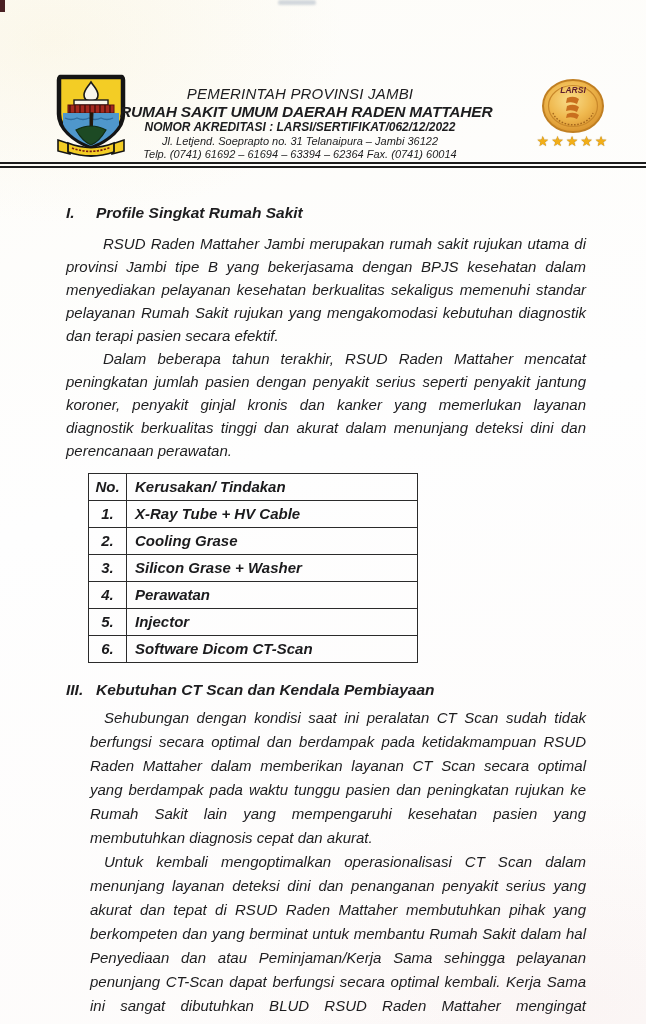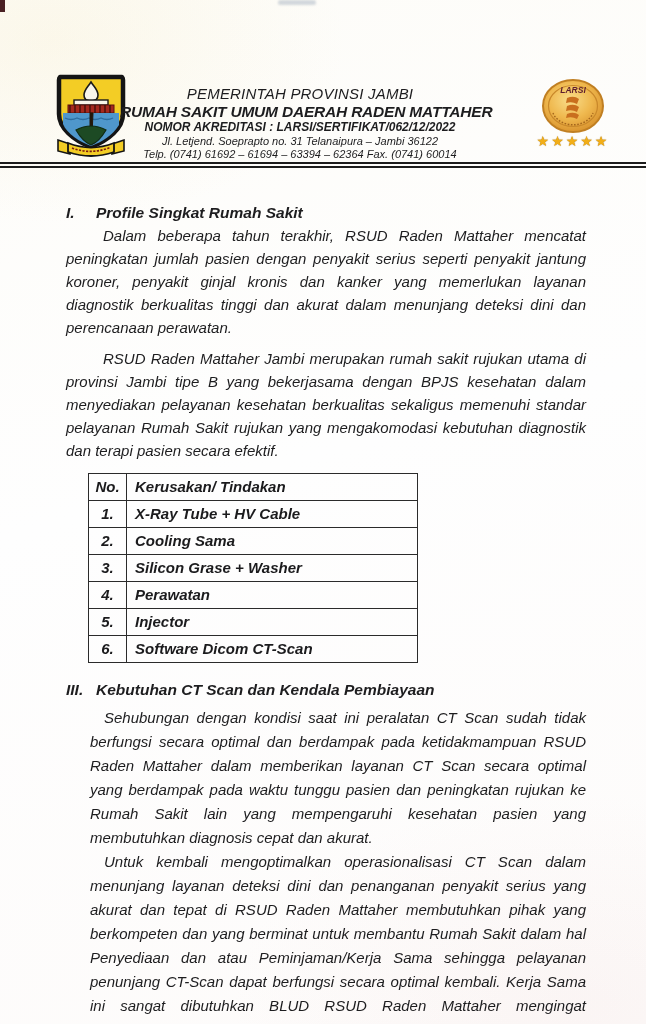--- a/index.html
+++ b/index.html
@@ -119,38 +119,38 @@
 
   <div class="rule"></div>
 
   <div class="content">
 
     <div class="sec1">
       <div class="sec-heading">
         <span class="num">I.</span>
         <span>Profile Singkat Rumah Sakit</span>
       </div>
+      <p class="para">RSUD Raden Mattaher Jambi merupakan rumah sakit rujukan utama di provinsi Jambi tipe B yang bekerjasama dengan BPJS kesehatan dalam menyediakan pelayanan kesehatan berkualitas sekaligus memenuhi standar pelayanan Rumah Sakit rujukan yang mengakomodasi kebutuhan diagnostik dan terapi pasien secara efektif.</p>
       <p class="para" style="margin-top:0">Dalam beberapa tahun terakhir, RSUD Raden Mattaher mencatat peningkatan jumlah pasien dengan penyakit serius seperti penyakit jantung koroner, penyakit ginjal kronis dan kanker yang memerlukan layanan diagnostik berkualitas tinggi dan akurat dalam menunjang deteksi dini dan perencanaan perawatan.</p>
-      <p class="para">RSUD Raden Mattaher Jambi merupakan rumah sakit rujukan utama di provinsi Jambi tipe B yang bekerjasama dengan BPJS kesehatan dalam menyediakan pelayanan kesehatan berkualitas sekaligus memenuhi standar pelayanan Rumah Sakit rujukan yang mengakomodasi kebutuhan diagnostik dan terapi pasien secara efektif.</p>
     </div>
 
     <div class="sec2">
       <table class="damage">
         <tbody>
           <tr>
             <td class="c-no">No.</td>
             <td>Kerusakan/ Tindakan</td>
           </tr>
           <tr>
             <td class="c-no">1.</td>
             <td>X-Ray Tube + HV Cable</td>
           </tr>
           <tr>
             <td class="c-no">2.</td>
-            <td>Cooling Sama</td>
+            <td>Cooling Grase</td>
           </tr>
           <tr>
             <td class="c-no">3.</td>
             <td>Silicon Grase + Washer</td>
           </tr>
           <tr>
             <td class="c-no">4.</td>
             <td>Perawatan</td>
           </tr>
           <tr>

